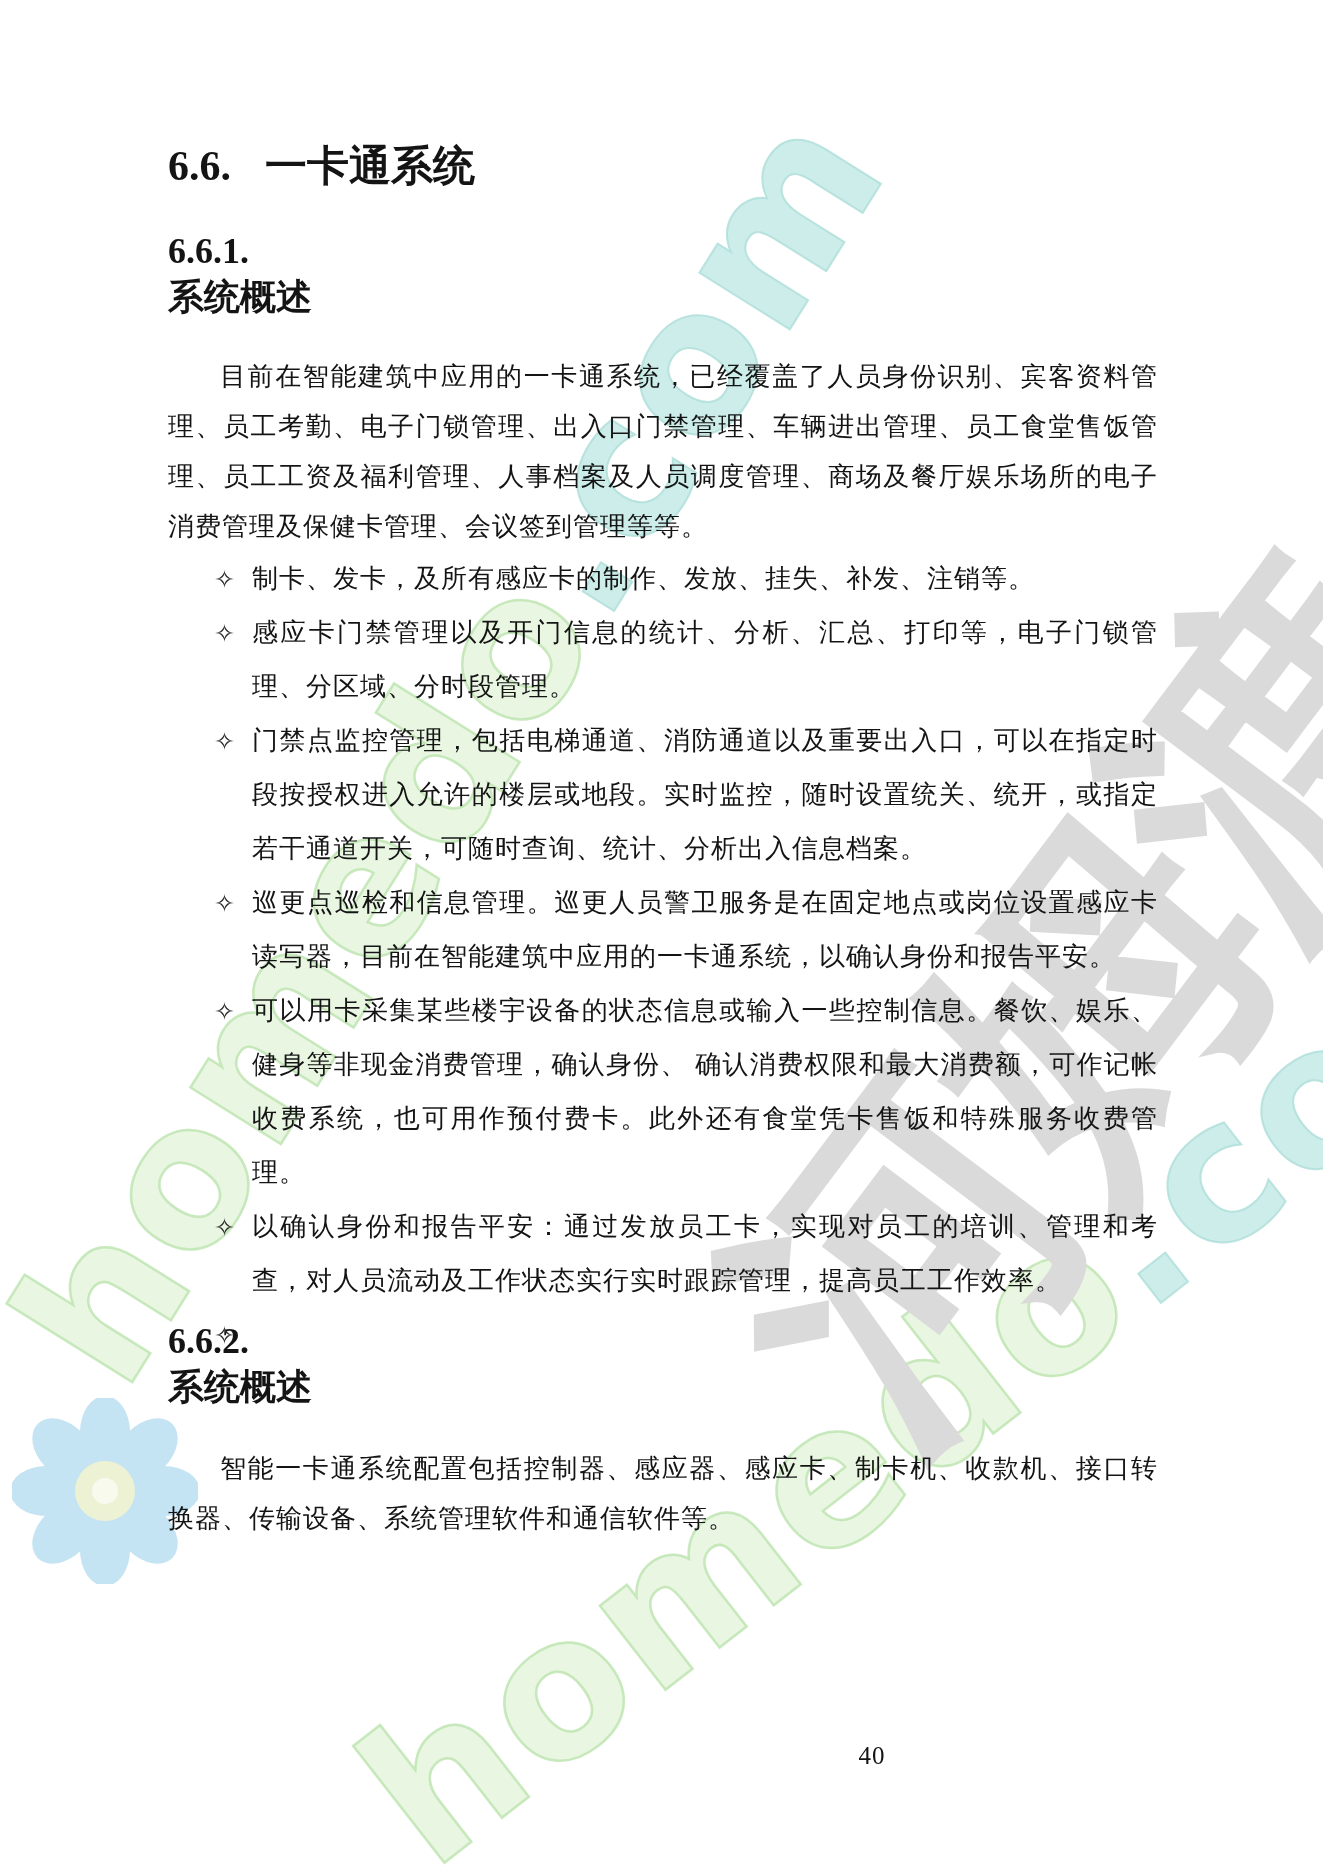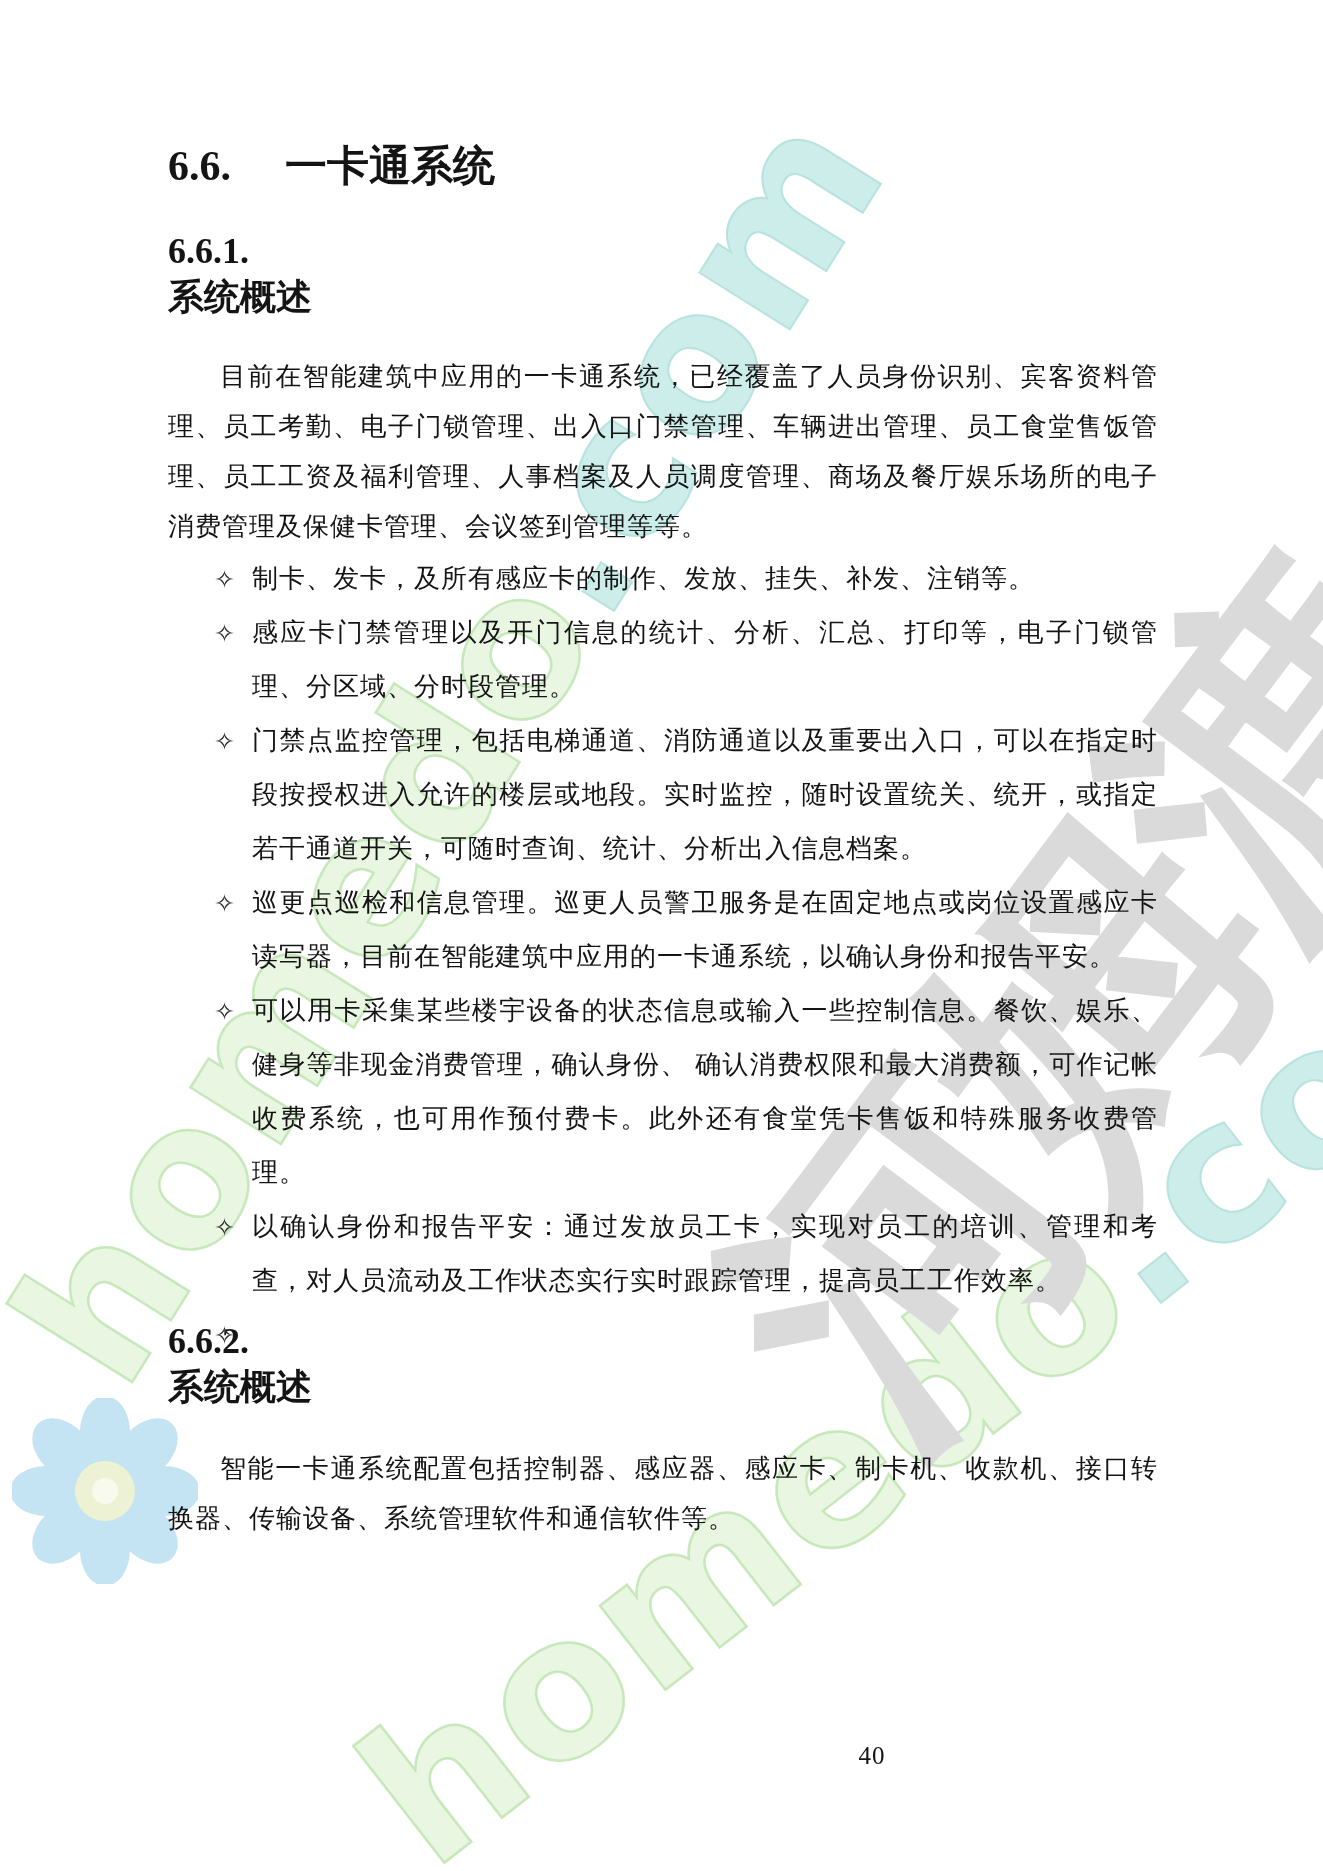--- a/index.html
+++ b/index.html
@@ -35,21 +35,21 @@
     -webkit-text-stroke:0;
   }
   #flower{position:absolute;left:12px;top:1398px;z-index:1;pointer-events:none;}
 
   
   .content{position:relative;z-index:2;padding:140px 165px 0 168px;}
   .h1{
     font-size:42px;line-height:52px;font-weight:bold;margin:0 0 36px;
     display:flex;align-items:baseline;
   }
-  .h1 .num{margin-right:54px;}
+  .h1 .num{margin-right:34px;}
   .h2{
     font-size:36px;line-height:46px;font-weight:bold;margin:0 0 32px;
     display:flex;align-items:baseline;flex-direction:column;
   }
   .h2 .num{margin-right:14px;}
   .h2.second{margin:10px 0 34px;}
   p.body{
     font-size:26px;line-height:50px;letter-spacing:1px;
     text-align:justify;text-indent:52px;margin:0;
   }

